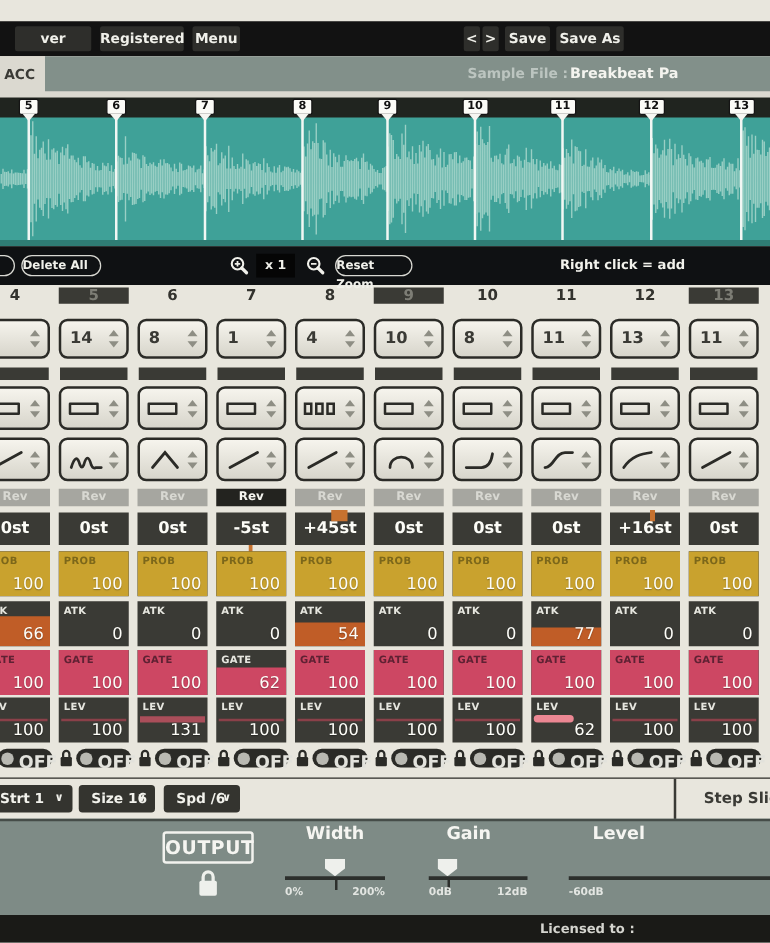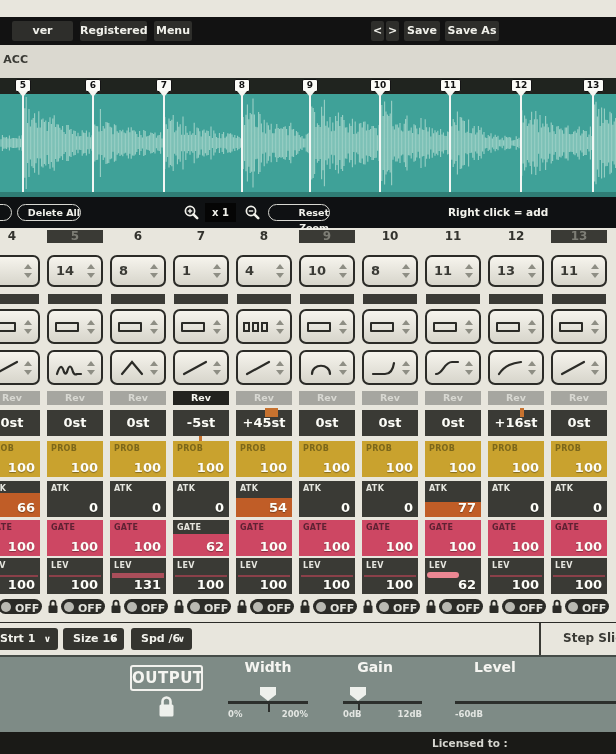--- a/index.html
+++ b/index.html
@@ -33,21 +33,21 @@
   #wavestrip{position:absolute;left:0;top:114px;width:616px;height:5px;background:#2f7d75;}
   .flag{position:absolute;top:1px;height:13px;background:#fbfbf7;border:1.5px solid #141414;border-radius:2px;
         color:#111;font-size:9px;font-weight:700;text-align:center;line-height:10px;}
   .flagtri{position:absolute;top:13px;width:0;height:0;border-left:5px solid transparent;
            border-right:5px solid transparent;border-top:6px solid #f6f6f2;}
   .sliceline{position:absolute;top:14px;width:2px;height:100px;background:#f2f7f4;}
 
   
   #zoombar{left:0;top:197px;width:616px;height:31px;background:#0f1113;}
   .zbtn{position:absolute;top:7px;height:17px;border:1.2px solid #d8d8d2;border-radius:9px;color:#f0f0ea;
-        font-size:9.5px;font-weight:700;text-align:right;line-height:15px;}
+        font-size:9.5px;font-weight:700;text-align:left;line-height:15px;}
   #zoomlvl{position:absolute;left:205px;top:6px;width:31px;height:19px;background:#050505;color:#f0f0ea;
            font-size:10px;font-weight:700;text-align:center;line-height:19px;}
   #zoomhint{position:absolute;left:448px;top:9px;color:#f2f2ec;font-size:10.5px;font-weight:700;}
 
   
   .stepnum{position:absolute;top:230px;width:56px;height:14px;text-align:center;font-size:12px;
            font-weight:700;color:#33332e;line-height:13px;}
   .stepnum .bar{position:absolute;left:0;top:0;width:56px;height:13px;background:#3a3a35;}
   .stepnum .onbar{position:relative;color:#7d7d75;}
   .box{position:absolute;width:56px;height:32px;background:linear-gradient(#f6f4ed,#d7d5cb);
@@ -63,25 +63,25 @@
   .iconbar3{position:absolute;left:5px;top:11px;display:flex;gap:2px;}
   .iconbar3 i{display:block;width:7px;height:10px;border:2px solid #2b2b27;}
   .rev{position:absolute;width:56px;height:14px;background:#a6a6a0;color:#d8d8d2;font-size:9.5px;
        font-weight:700;text-align:center;line-height:14px;}
   .rev.on{background:#23231f;color:#f5f5ef;}
   .pitch{position:absolute;width:56px;height:26px;background:#3a3a35;color:#fcfcf7;font-size:13px;
          font-weight:700;text-align:center;line-height:26px;}
   .cell{position:absolute;width:56px;height:36px;background:#3a3a35;overflow:hidden;}
   .cell .fill{position:absolute;left:0;right:0;bottom:0;}
   .cell .lab{position:absolute;left:4px;top:3px;font-size:8px;font-weight:700;letter-spacing:.3px;}
-  .cell .v{position:absolute;right:5px;bottom:2px;font-size:13px;font-weight:700;color:#fdfdf8;
+  .cell .v{position:absolute;right:5px;bottom:2px;font-size:13px;font-weight:400;color:#fdfdf8;
            text-shadow:0 1px 1px rgba(0,0,0,.35);}
   .pill{position:absolute;width:44px;height:15px;background:#2b2b27;border-radius:8px;}
   .pill .knob{position:absolute;left:3px;top:2.5px;width:10px;height:10px;border-radius:50%;background:#b9b9b2;}
-  .pill .t{position:absolute;left:17px;top:3px;font-size:11px;font-weight:700;color:#e2e2dc;}
+  .pill .t{position:absolute;left:17px;top:3px;font-size:14px;font-weight:700;color:#e2e2dc;}
 
   
   #ctrlbar{left:0;top:622px;width:616px;height:33px;background:#e8e6dd;border-top:1.5px solid #2b2b27;}
   .dd{position:absolute;top:5px;height:22px;background:#34342f;border-radius:3px;color:#f2f2ec;
       font-size:11px;font-weight:700;line-height:22px;padding-left:10px;}
   .dd .ch{position:absolute;right:7px;top:0;font-size:9px;}
   .bracket{position:absolute;top:4px;height:24px;color:#3a3a35;font-size:12px;font-weight:700;
            text-align:center;line-height:24px;}
   .bracket i{position:absolute;width:7px;height:7px;border:0 solid #3a3a35;}
   .bracket .tl{left:0;top:0;border-top-width:2px;border-left-width:2px;}
@@ -118,20 +118,24 @@
     <div class="tbtn" style="left:12px;width:61px;">ver 1.0.13</div>
     <div class="tbtn" style="left:80px;width:67px;">Registered</div>
     <div class="tbtn" style="left:154px;width:38px;">Menu</div>
     <div class="tbtn" style="left:371px;width:13px;">&lt;</div>
     <div class="tbtn" style="left:386px;width:13px;">&gt;</div>
     <div class="tbtn" style="left:404px;width:36px;">Save</div>
     <div class="tbtn" style="left:445px;width:54px;">Save As</div>
   </div>
 
   <div id="tabbar" class="abs">
+    <div id="samplebar">
+      <span id="samplelabel" class="nw">Sample File :</span>
+      <span id="samplefile" class="nw">Breakbeat Pa</span>
+    </div>
     <div id="acctab">ACC</div>
   </div>
 
   <div id="wavesec" class="abs">
     <div id="wavearea">
       <svg id="wavesvg" width="616" height="98">
           <path d="M1.0,45.2V52.8M2.4,40.9V57.1M3.8,43.3V54.7M5.2,43.5V54.5M6.6,42.9V55.1M8.0,44.5V53.5M9.4,41.5V56.5M10.8,44.7V53.3M12.2,44.0V54.0M13.6,43.9V54.1M15.0,44.1V53.9M16.4,44.3V53.7M17.8,44.5V53.5M19.2,41.7V56.3M20.6,44.8V53.2M22.0,41.3V56.7M23.4,11.3V86.7M24.8,14.2V83.8M26.2,3.0V95.0M27.6,29.0V69.0M29.0,14.9V83.1M30.4,32.5V65.5M31.8,25.8V72.2M33.2,24.1V73.9M34.6,19.2V78.8M36.0,28.8V69.2M37.4,33.7V64.3M38.8,17.3V80.7M40.2,33.5V64.5M41.6,25.6V72.4M43.0,24.6V73.4M44.4,28.0V70.0M45.8,26.6V71.4M47.2,37.1V60.9M48.6,28.0V70.0M50.0,23.3V74.7M51.4,30.1V67.9M52.8,24.6V73.4M54.2,21.3V76.7M55.6,32.9V65.1M57.0,30.3V67.7M58.4,30.4V67.6M59.8,33.7V64.3M61.2,35.8V62.2M62.6,32.1V65.9M64.0,38.1V59.9M65.4,40.1V57.9M66.8,31.0V67.0M68.2,31.0V67.0M69.6,35.7V62.3M71.0,34.9V63.1M72.4,40.1V57.9M73.8,36.4V61.6M75.2,37.0V61.0M76.6,42.2V55.8M78.0,38.7V59.3M79.4,42.3V55.7M80.8,42.0V56.0M82.2,36.2V61.8M83.6,38.4V59.6M85.0,39.0V59.0M86.4,36.4V61.6M87.8,42.7V55.3M89.2,38.2V59.8M90.6,43.3V54.7M92.0,41.2V56.8M93.4,35.1V62.9M94.8,30.5V67.5M96.2,31.9V66.1M97.6,32.3V65.7M99.0,37.6V60.4M100.4,14.9V83.1M101.8,37.0V61.0M103.2,31.9V66.1M104.6,34.4V63.6M106.0,28.0V70.0M107.4,28.4V69.6M108.8,28.9V69.1M110.2,32.8V65.2M111.6,33.6V64.4M113.0,40.3V57.7M114.4,30.2V67.8M115.8,31.3V66.7M117.2,37.2V60.8M118.6,38.8V59.2M120.0,36.1V61.9M121.4,37.3V60.7M122.8,35.8V62.2M124.2,38.6V59.4M125.6,39.3V58.7M127.0,36.4V61.6M128.4,33.6V64.4M129.8,38.3V59.7M131.2,33.3V64.7M132.6,36.5V61.5M134.0,36.3V61.7M135.4,37.4V60.6M136.8,39.9V58.1M138.2,42.9V55.1M139.6,36.9V61.1M141.0,41.0V57.0M142.4,43.5V54.5M143.8,35.9V62.1M145.2,37.0V61.0M146.6,42.4V55.6M148.0,42.0V56.0M149.4,41.3V56.7M150.8,38.4V59.6M152.2,38.9V59.1M153.6,40.1V57.9M155.0,38.4V59.6M156.4,43.8V54.2M157.8,41.5V56.5M159.2,41.0V57.0M160.6,38.3V59.7M162.0,44.5V53.5M163.4,41.6V56.4M164.8,23.0V75.0M166.2,30.2V67.8M167.6,35.0V63.0M169.0,24.4V73.6M170.4,27.1V70.9M171.8,25.8V72.2M173.2,20.9V77.1M174.6,38.2V59.8M176.0,36.5V61.5M177.4,27.7V70.3M178.8,32.8V65.2M180.2,30.3V67.7M181.6,40.8V57.2M183.0,22.5V75.5M184.4,40.8V57.2M185.8,31.9V66.1M187.2,38.8V59.2M188.6,41.1V56.9M190.0,37.2V60.8M191.4,40.7V57.3M192.8,39.3V58.7M194.2,28.8V69.2M195.6,41.0V57.0M197.0,33.4V64.6M198.4,34.3V63.7M199.8,37.3V60.7M201.2,42.4V55.6M202.6,36.6V61.4M204.0,35.5V62.5M205.4,38.8V59.2M206.8,36.5V61.5M208.2,37.1V60.9M209.6,41.9V56.1M211.0,32.6V65.4M212.4,44.0V54.0M213.8,36.5V61.5M215.2,39.6V58.4M216.6,43.1V54.9M218.0,44.0V54.0M219.4,39.0V59.0M220.8,44.2V53.8M222.2,39.9V58.1M223.6,38.0V60.0M225.0,43.8V54.2M226.4,42.5V55.5M227.8,39.2V58.8M229.2,39.7V58.3M230.6,39.3V58.7M232.0,40.5V57.5M233.4,43.3V54.7M234.8,41.1V56.9M236.2,43.9V54.1M237.6,41.7V56.3M239.0,42.9V55.1M240.4,44.2V53.8M241.8,42.6V55.4M243.2,23.1V74.9M244.6,31.1V66.9M246.0,20.7V77.3M247.4,10.4V87.6M248.8,25.3V72.7M250.2,19.0V79.0M251.6,20.3V77.7M253.0,4.5V93.5M254.4,20.4V77.6M255.8,32.7V65.3M257.2,33.2V64.8M258.6,18.1V79.9M260.0,20.0V78.0M261.4,29.6V68.4M262.8,38.3V59.7M264.2,25.7V72.3M265.6,39.5V58.5M267.0,28.6V69.4M268.4,31.3V66.7M269.8,35.7V62.3M271.2,29.8V68.2M272.6,39.3V58.7M274.0,39.3V58.7M275.4,34.8V63.2M276.8,30.1V67.9M278.2,33.9V64.1M279.6,34.9V63.1M281.0,34.2V63.8M282.4,34.7V63.3M283.8,33.1V64.9M285.2,32.2V65.8M286.6,34.9V63.1M288.0,41.2V56.8M289.4,32.1V65.9M290.8,28.8V69.2M292.2,35.5V62.5M293.6,35.1V62.9M295.0,41.8V56.2M296.4,37.0V61.0M297.8,38.3V59.7M299.2,41.1V56.9M300.6,43.3V54.7M302.0,42.0V56.0M303.4,44.4V53.6M304.8,44.4V53.6M306.2,40.4V57.6M307.6,39.8V58.2M309.0,38.7V59.3M310.4,23.2V74.8M311.8,12.6V85.4M313.2,14.0V84.0M314.6,17.9V80.1M316.0,33.1V64.9M317.4,29.2V68.8M318.8,31.1V66.9M320.2,33.1V64.9M321.6,12.7V85.3M323.0,21.8V76.2M324.4,5.7V92.3M325.8,31.8V66.2M327.2,27.2V70.8M328.6,33.4V64.6M330.0,22.9V75.1M331.4,37.2V60.8M332.8,28.4V69.6M334.2,36.8V61.2M335.6,22.0V76.0M337.0,27.1V70.9M338.4,18.6V79.4M339.8,31.9V66.1M341.2,22.9V75.1M342.6,21.1V76.9M344.0,25.9V72.1M345.4,33.6V64.4M346.8,33.2V64.8M348.2,38.4V59.6M349.6,29.6V68.4M351.0,32.0V66.0M352.4,24.8V73.2M353.8,39.9V58.1M355.2,27.5V70.5M356.6,39.6V58.4M358.0,37.7V60.3M359.4,29.4V68.6M360.8,29.1V68.9M362.2,33.4V64.6M363.6,27.7V70.3M365.0,27.6V70.4M366.4,36.5V61.5M367.8,30.3V67.7M369.2,36.1V61.9M370.6,35.0V63.0M372.0,32.1V65.9M373.4,32.0V66.0M374.8,33.9V64.1M376.2,34.3V63.7M377.6,41.2V56.8M379.0,31.1V66.9M380.4,21.0V77.0M381.8,11.1V86.9M383.2,22.0V76.0M384.6,7.4V90.6M386.0,17.4V80.6M387.4,20.5V77.5M388.8,22.0V76.0M390.2,19.5V78.5M391.6,6.8V91.2M393.0,32.2V65.8M394.4,35.4V62.6M395.8,30.5V67.5M397.2,30.4V67.6M398.6,33.4V64.6M400.0,29.0V69.0M401.4,36.6V61.4M402.8,37.6V60.4M404.2,29.7V68.3M405.6,25.0V73.0M407.0,21.6V76.4M408.4,36.8V61.2M409.8,36.4V61.6M411.2,33.4V64.6M412.6,39.0V59.0M414.0,30.3V67.7M415.4,31.3V66.7M416.8,34.5V63.5M418.2,40.2V57.8M419.6,33.8V64.2M421.0,24.1V73.9M422.4,35.6V62.4M423.8,36.0V62.0M425.2,25.3V72.7M426.6,33.2V64.8M428.0,37.4V60.6M429.4,33.2V64.8M430.8,42.4V55.6M432.2,34.3V63.7M433.6,39.3V58.7M435.0,36.3V61.7M436.4,38.3V59.7M437.8,36.7V61.3M439.2,41.0V57.0M440.6,34.9V63.1M442.0,40.6V57.4M443.4,38.5V59.5M444.8,41.7V56.3M446.2,42.1V55.9M447.6,37.4V60.6M449.0,38.0V60.0M450.4,24.6V73.4M451.8,32.2V65.8M453.2,25.1V72.9M454.6,28.3V69.7M456.0,31.1V66.9M457.4,17.6V80.4M458.8,36.7V61.3M460.2,23.0V75.0M461.6,23.6V74.4M463.0,26.5V71.5M464.4,27.0V71.0M465.8,38.7V59.3M467.2,37.7V60.3M468.6,25.4V72.6M470.0,39.1V58.9M471.4,39.3V58.7M472.8,34.3V63.7M474.2,31.9V66.1M475.6,40.5V57.5M477.0,38.4V59.6M478.4,31.9V66.1M479.8,35.9V62.1M481.2,33.6V64.4M482.6,40.5V57.5M484.0,37.9V60.1M485.4,43.6V54.4M486.8,44.0V54.0M488.2,41.1V56.9M489.6,42.2V55.8M491.0,39.3V58.7M492.4,44.5V53.5M493.8,42.8V55.2M495.2,40.7V57.3M496.6,43.0V55.0M498.0,41.8V56.2M499.4,45.7V52.3M500.8,45.4V52.6M502.2,43.8V54.2M503.6,46.3V51.7M505.0,41.8V56.2M506.4,42.9V55.1M507.8,43.6V54.4M509.2,42.9V55.1M510.6,43.4V54.6M512.0,46.4V51.6M513.4,46.2V51.8M514.8,46.0V52.0M516.2,42.2V55.8M517.6,44.9V53.1M519.0,43.7V54.3M520.4,46.0V52.0M521.8,16.3V81.7M523.2,28.5V69.5M524.6,21.6V76.4M526.0,24.7V73.3M527.4,32.1V65.9M528.8,29.5V68.5M530.2,26.1V71.9M531.6,17.8V80.2M533.0,30.4V67.6M534.4,25.2V72.8M535.8,17.0V81.0M537.2,25.2V72.8M538.6,38.2V59.8M540.0,21.0V77.0M541.4,33.4V64.6M542.8,29.4V68.6M544.2,32.4V65.6M545.6,22.1V75.9M547.0,29.7V68.3M548.4,33.2V64.8M549.8,38.3V59.7M551.2,28.6V69.4M552.6,31.0V67.0M554.0,37.3V60.7M555.4,40.0V58.0M556.8,32.5V65.5M558.2,32.0V66.0M559.6,35.2V62.8M561.0,34.6V63.4M562.4,36.2V61.8M563.8,39.8V58.2M565.2,33.4V64.6M566.6,33.6V64.4M568.0,31.6V66.4M569.4,40.1V57.9M570.8,40.3V57.7M572.2,40.1V57.9M573.6,37.7V60.3M575.0,36.8V61.2M576.4,38.8V59.2M577.8,35.2V62.8M579.2,32.6V65.4M580.6,41.5V56.5M582.0,39.4V58.6M583.4,35.9V62.1M584.8,37.0V61.0M586.2,37.0V61.0M587.6,42.9V55.1M589.0,40.6V57.4M590.4,32.5V65.5M591.8,42.1V55.9M593.2,10.4V87.6M594.6,10.4V87.6M596.0,7.8V90.2M597.4,22.5V75.5M598.8,15.0V83.0M600.2,32.1V65.9M601.6,13.5V84.5M603.0,29.0V69.0M604.4,14.5V83.5M605.8,25.8V72.2M607.2,25.9V72.1M608.6,29.5V68.5M610.0,17.7V80.3M611.4,19.2V78.8M612.8,30.7V67.3M614.2,27.6V70.4M615.6,23.9V74.1" stroke="#9fd2c7" stroke-width="1.1" fill="none" opacity="0.95"></path>
         </svg>
     </div>
     <div id="flaglayer">

